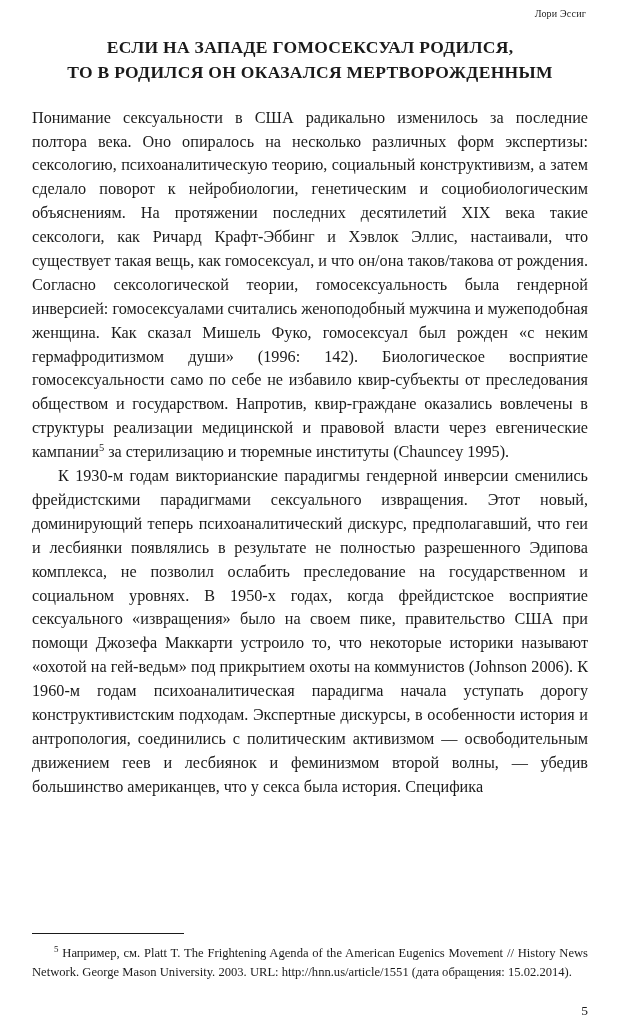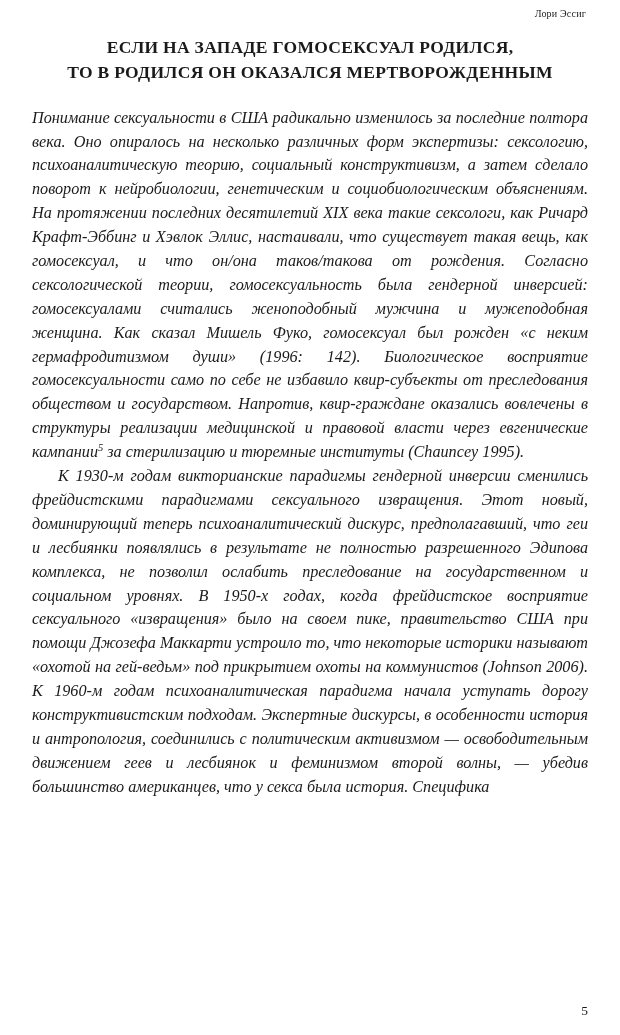--- a/index.html
+++ b/index.html
@@ -43,21 +43,20 @@
     display: block;
     white-space: nowrap;
   }
   .body-text p {
     margin: 0;
     font-size: 16.2px;
     line-height: 1.475;
     text-align: justify;
     text-justify: inter-word;
     hyphens: manual;
-    font-style: italic;
   }
   .body-text p.indent {
     text-indent: 26px;
   }
   sup.fn {
     font-size: 10.5px;
     vertical-align: super;
     line-height: 0;
   }
   .footnote-area {
@@ -101,16 +100,20 @@
   <h1 class="chapter-title">
     <span class="line">ЕСЛИ НА ЗАПАДЕ ГОМОСЕКСУАЛ РОДИЛСЯ,</span>
     <span class="line">ТО В РОДИЛСЯ ОН ОКАЗАЛСЯ МЕРТВОРОЖДЕННЫМ</span>
   </h1>
 
   <div class="body-text">
     <p><span>Понимание сексуальности в США радикально изменилось за последние полтора века. Оно опиралось на несколько различных форм экспертизы: сексологию, психоаналитическую теорию, социальный конструктивизм, а затем сделало поворот к нейробиологии, генетическим и социобиологическим объяснениям. На протяжении последних десятилетий XIX века такие сексологи, как Ричард Крафт-Эббинг и Хэвлок Эллис, настаивали, что существует такая вещь, как гомосексуал, и что он/она таков/такова от рождения. Согласно сексологической теории, гомосексуальность была гендерной инверсией: гомосексуалами считались женоподобный мужчина и мужеподобная женщина. Как сказал Мишель Фуко, гомосексуал был рожден «с неким гермафродитизмом души» (1996: 142). Биологическое восприятие гомосексуальности само по себе не избавило квир-субъекты от преследования обществом и государством. Напротив, квир-граждане оказались вовлечены в структуры реализации медицинской и правовой власти через евгенические кампании</span><sup class="fn">5</sup><span> за стерилизацию и тюремные институты (Chauncey 1995).</span></p>
     <p class="indent">К 1930-м годам викторианские парадигмы гендерной инверсии сменились фрейдистскими парадигмами сексуального извращения. Этот новый, доминирующий теперь психоаналитический дискурс, предполагавший, что геи и лесбиянки появлялись в результате не полностью разрешенного Эдипова комплекса, не позволил ослабить преследование на государственном и социальном уровнях. В 1950-х годах, когда фрейдистское восприятие сексуального «извращения» было на своем пике, правительство США при помощи Джозефа Маккарти устроило то, что некоторые историки называют «охотой на гей-ведьм» под прикрытием охоты на коммунистов (Johnson 2006). К 1960-м годам психоаналитическая парадигма начала уступать дорогу конструктивистским подходам. Экспертные дискурсы, в особенности история и антропология, соединились с политическим активизмом — освободительным движением геев и лесбиянок и феминизмом второй волны, — убедив большинство американцев, что у секса была история. Специфика</p>
   </div>
 
+  <div class="footnote-area">
+    <div class="footnote-rule"></div>
+    <p class="footnote-text"><sup>5</sup> <span>Например, см. Platt T. The Frightening Agenda of the American Eugenics Movement // History News Network. George Mason University. 2003. URL: http://hnn.us/article/1551 (дата обращения: 15.02.2014).</span></p>
+  </div>
 
   <div class="page-number">5</div>
 
 </div>
 
 </body></html>

